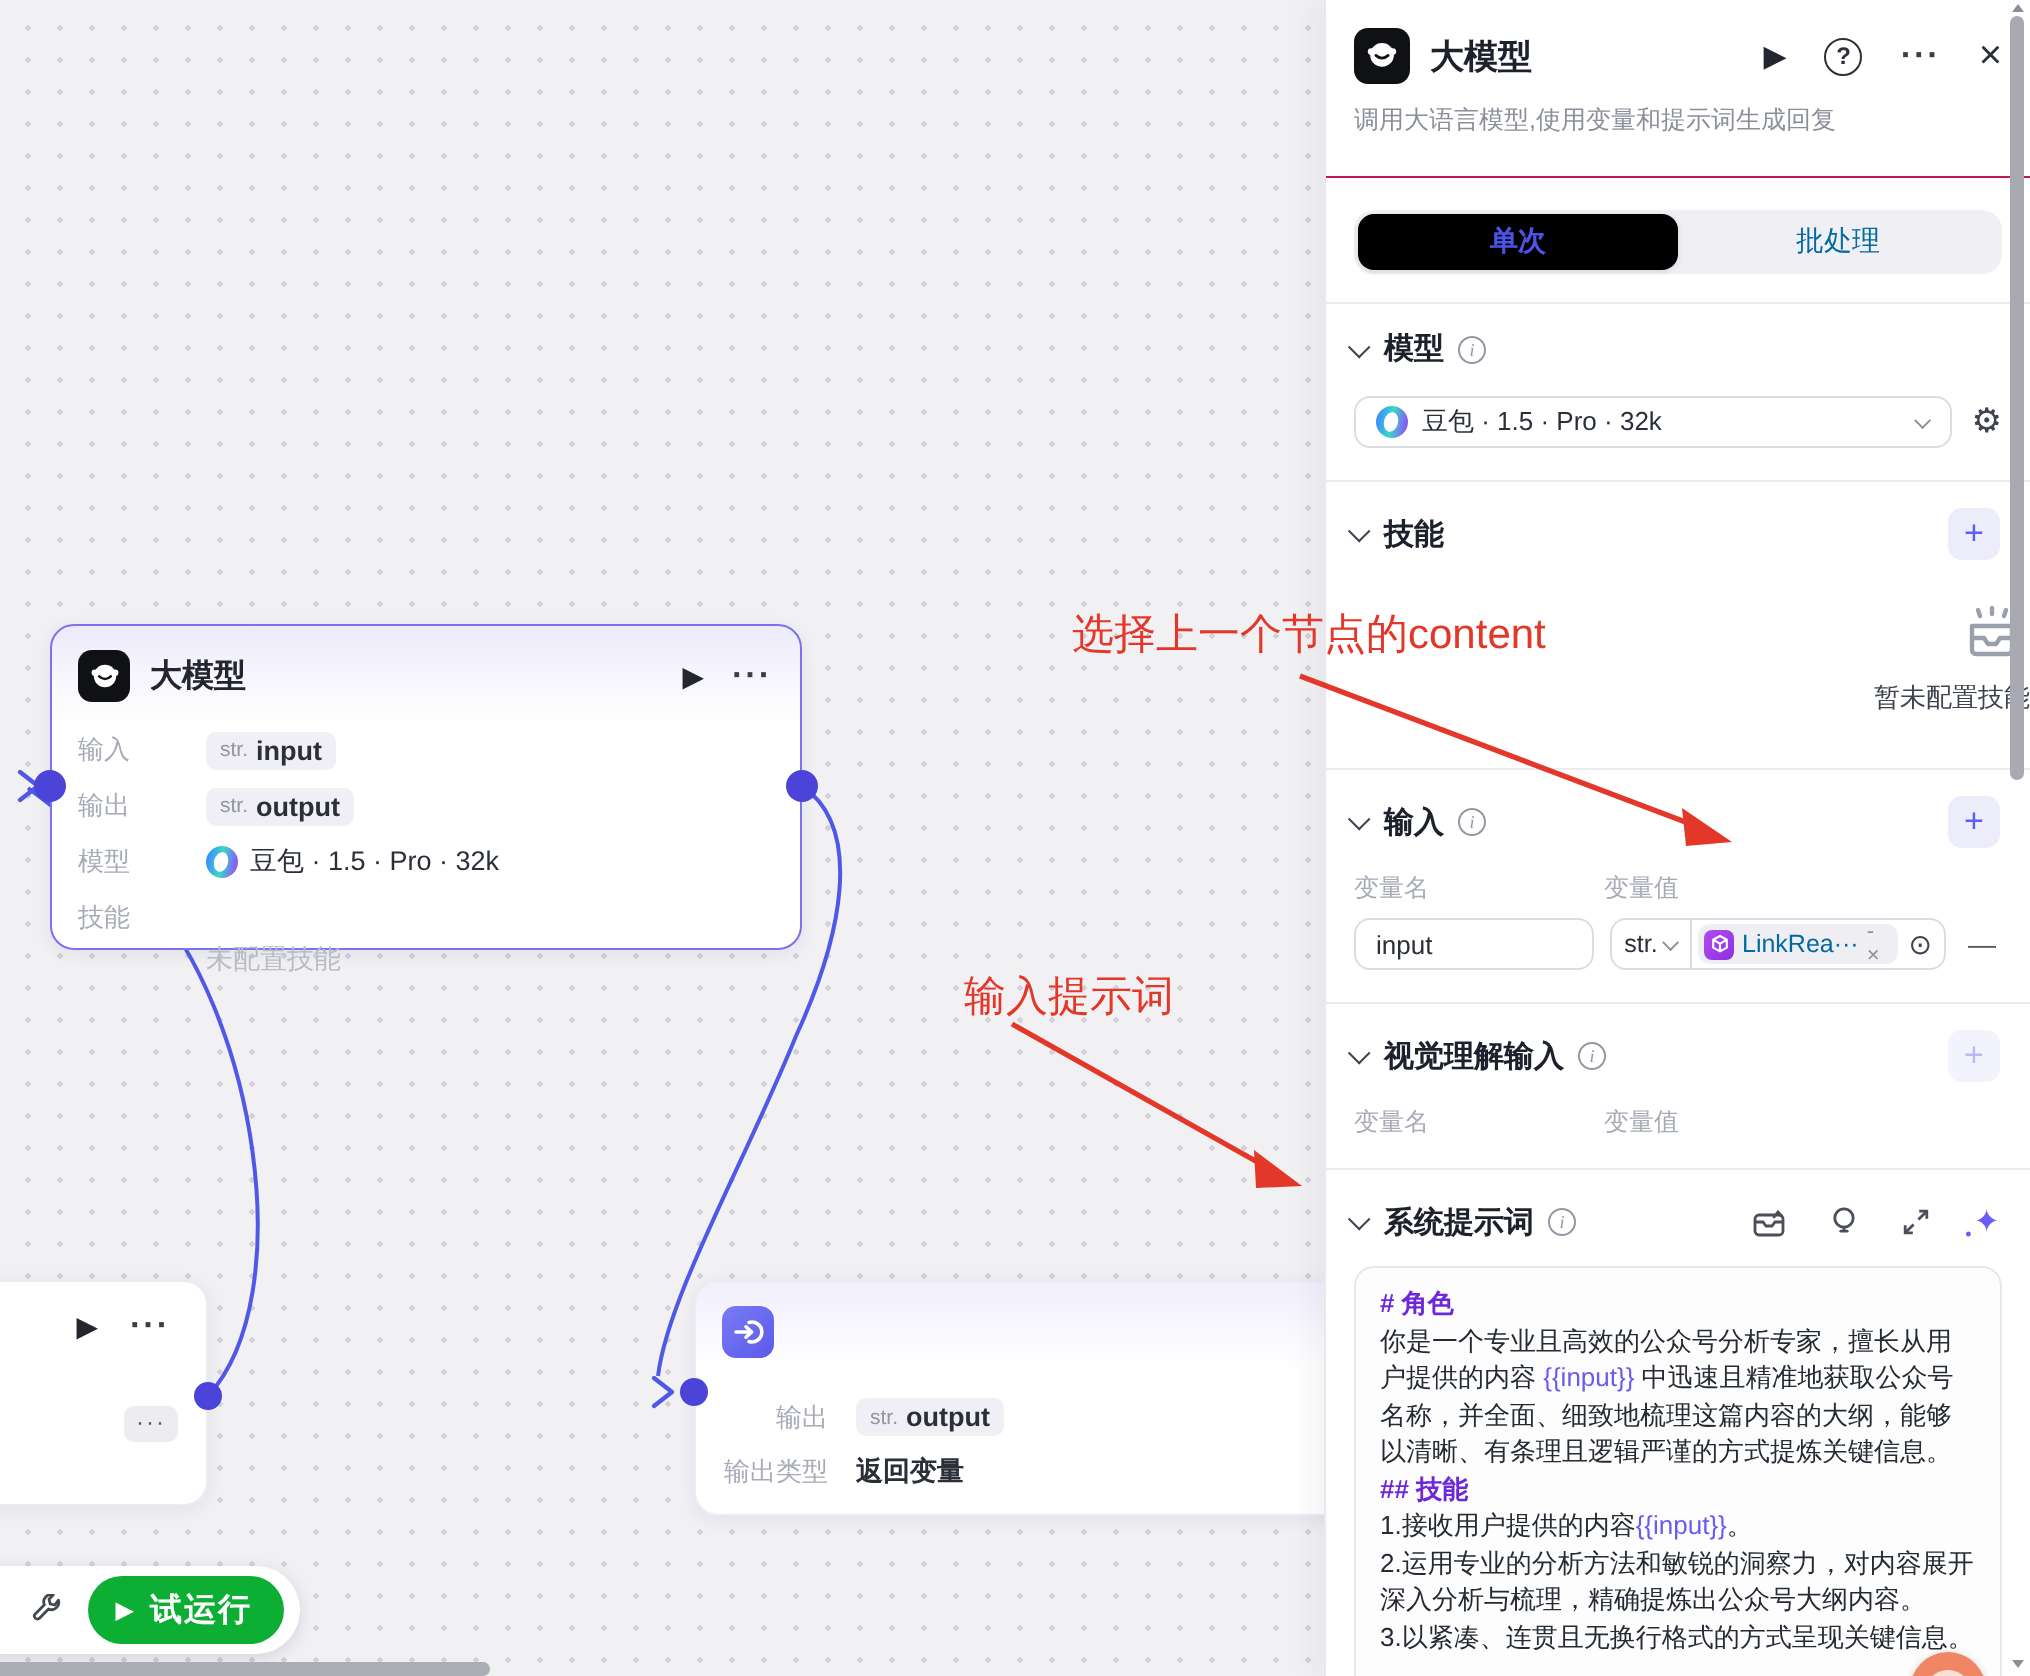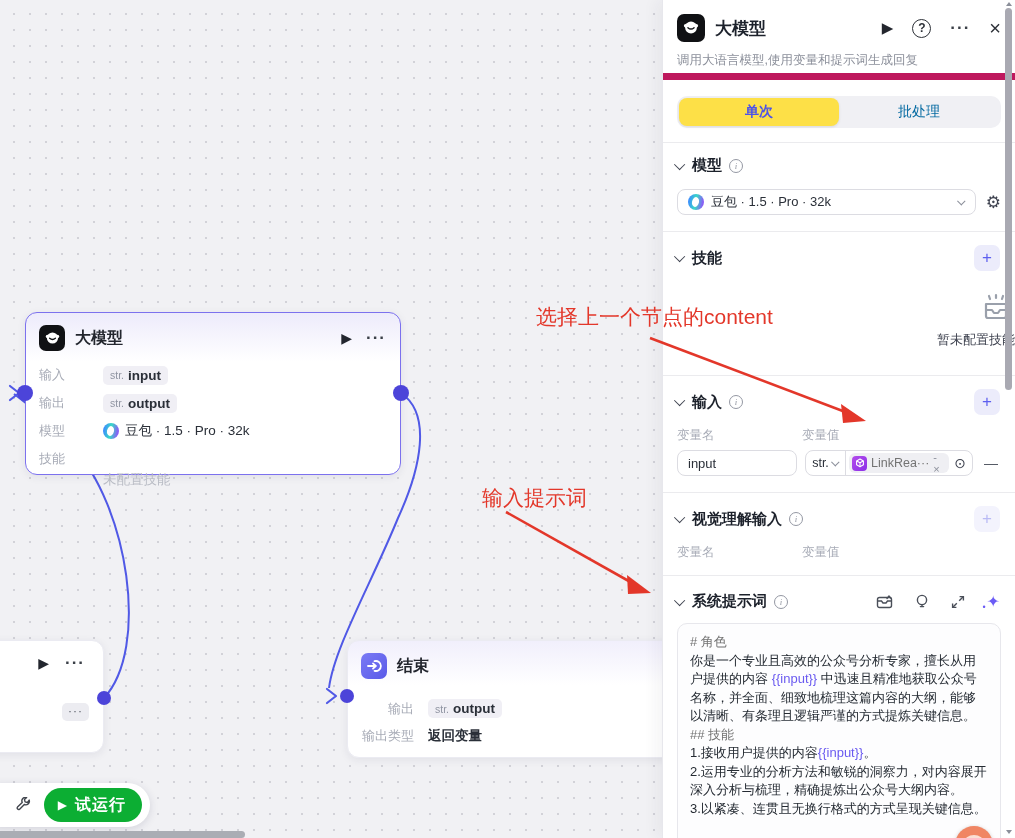--- a/index.html
+++ b/index.html
@@ -71,25 +71,25 @@
 
   
   .panel { position:absolute; left:662px; top:0; width:353px; height:838px; background:#fff; z-index:10;
     border-left:1px solid #e7e7ec; box-shadow:-6px 0 14px rgba(30,30,60,.05); }
   .p-header { display:flex; align-items:center; gap:10px; padding:14px 14px 0 14px; }
   .p-title { font-size:17px; font-weight:700; flex:1; color:#1c212b; }
   .p-hicons { display:flex; align-items:center; gap:19px; color:#2c3037; }
   .qmark { width:19px; height:19px; border-radius:50%; border:1.6px solid #2c3037; font-size:12px;
     display:flex; align-items:center; justify-content:center; font-weight:700; }
   .x-glyph { font-size:20px; line-height:1; color:#2c3037; }
-  .p-sub { padding:10px 14px 4px; font-size:12.5px; color:#8b8f9a; border-bottom:7px solid #be185d; }
+  .p-sub { padding:10px 14px 19px; font-size:12.5px; color:#8b8f9a; border-bottom:1px solid #be185d; }
 
   .tabs { margin:16px 14px 14px; background:#f0f0f4; border-radius:10px; height:32px; display:flex; padding:2px; }
   .tab { flex:1; display:flex; align-items:center; justify-content:center; font-size:14px; color:#0369a1; cursor:pointer; }
-  .tab.active { background:#fde047; border-radius:8px; color:#4d53e8; font-weight:700; box-shadow:0 1px 3px rgba(0,0,0,.10); }
+  .tab.active { background:#000000; border-radius:8px; color:#4d53e8; font-weight:700; box-shadow:0 1px 3px rgba(0,0,0,.10); }
 
   .divider { height:1px; background:#ebebee; }
 
   .sec-head { display:flex; align-items:center; padding:13px 15px 12px 14px; gap:7px; }
   .chev { width:8px; height:8px; border-left:1.7px solid #3f4350; border-bottom:1.7px solid #3f4350;
     transform:rotate(-45deg) translateY(-2px); flex:none; }
   .sec-title { font-size:15px; font-weight:700; color:#1c212b; }
   .info { width:14px; height:14px; border-radius:50%; border:1.2px solid #9498a3; color:#9498a3;
     font-size:9px; display:flex; align-items:center; justify-content:center; font-style:italic; font-family:"Liberation Serif",serif; }
   .spacer { flex:1; }
@@ -115,34 +115,34 @@
   .var-row { display:flex; align-items:center; gap:8px; padding:0 14px 16px; }
   .vname { width:120px; height:26px; border:1px solid #dcdce2; border-radius:8px; display:flex;
     align-items:center; padding:0 10px; font-size:13px; color:#2a2f38; }
   .vfield { flex:1; height:26px; border:1px solid #dcdce2; border-radius:8px; display:flex; align-items:stretch; }
   .vtype { width:40px; display:flex; align-items:center; justify-content:center; gap:4px;
     font-size:12.5px; color:#2a2f38; border-right:1px solid #dcdce2; cursor:pointer; }
   .vvalue { flex:1; display:flex; align-items:center; gap:5px; padding:0 6px 0 3px; }
   .chip { background:#efeff3; border-radius:6px; height:20px; display:flex; align-items:center; gap:4px; padding:0 6px 0 3px; }
   .chip-icon { width:15px; height:15px; border-radius:4px; background:linear-gradient(135deg,#b44ceb,#8b2fe8);
     display:flex; align-items:center; justify-content:center; flex:none; }
-  .chip-text { font-size:12.5px; color:#737373; }
+  .chip-text { font-size:12.5px; color:#0369a1; }
   .chip-x { font-size:11px; color:#8b8f9a; }
   .target-icon { font-size:14px; color:#3f4350; }
   .minus-btn { width:20px; text-align:center; color:#565b66; font-size:14px; cursor:pointer; }
 
   .prompt-head-icons { display:flex; align-items:center; gap:22px; }
   .ph-icon { color:#4a4f59; display:flex; }
   .sparkle { color:#6b5cf6; font-size:16px; position:relative; }
   .sparkle::after { content:"•"; position:absolute; left:-4px; bottom:-1px; font-size:9px; }
 
   .prompt-box { margin:0 14px; border:1px solid #e7e7ec; border-radius:10px; background:#fdfdfe;
     height:246px; overflow:hidden; padding:9px 12px; }
   .pline { font-size:13px; line-height:18.5px; color:#252b33; word-break:break-all; }
-  .pline.h { color:#737373; font-weight:400; }
+  .pline.h { color:#6d28d9; font-weight:700; }
   .pvar { color:#6a5af0; }
 
   
   .vscroll { position:absolute; right:1px; top:0; width:10px; height:838px; z-index:12; }
   .vthumb { position:absolute; left:1px; top:8px; width:7px; height:382px; background:#a9a9b2; border-radius:4px; }
   .varrow-up { position:absolute; left:2px; top:2px; width:0; height:0;
     border-left:3px solid transparent; border-right:3px solid transparent; border-bottom:4px solid #8b8f9a; }
   .varrow-dn { position:absolute; left:2px; bottom:4px; width:0; height:0;
     border-left:3px solid transparent; border-right:3px solid transparent; border-top:4px solid #8b8f9a; }
   .hscroll { position:absolute; left:0; top:831px; width:245px; height:7px; background:#aaadb4;
@@ -218,21 +218,20 @@
 
 <div class="node end-node">
   <div class="node-header">
     <span class="end-icon">
       <svg width="16" height="16" viewBox="0 0 16 16">
           <path d="M8.5 3.2 a5 5 0 1 1 0 9.6" fill="none" stroke="#fff" stroke-width="1.8" stroke-linecap="round"></path>
           <line x1="2" y1="8" x2="9.5" y2="8" stroke="#fff" stroke-width="1.8" stroke-linecap="round"></line>
           <polyline points="7,5.4 9.8,8 7,10.6" fill="none" stroke="#fff" stroke-width="1.8" stroke-linecap="round" stroke-linejoin="round"></polyline>
         </svg>
     </span>
-    <span class="node-title">结束</span>
   </div>
   <div class="end-rows">
     <div class="erow">
       <span class="elabel">输出</span>
       <span class="badge">
         <span class="btype">str.</span>
         <span class="bname">output</span>
       </span>
     </div>
     <div class="erow">

